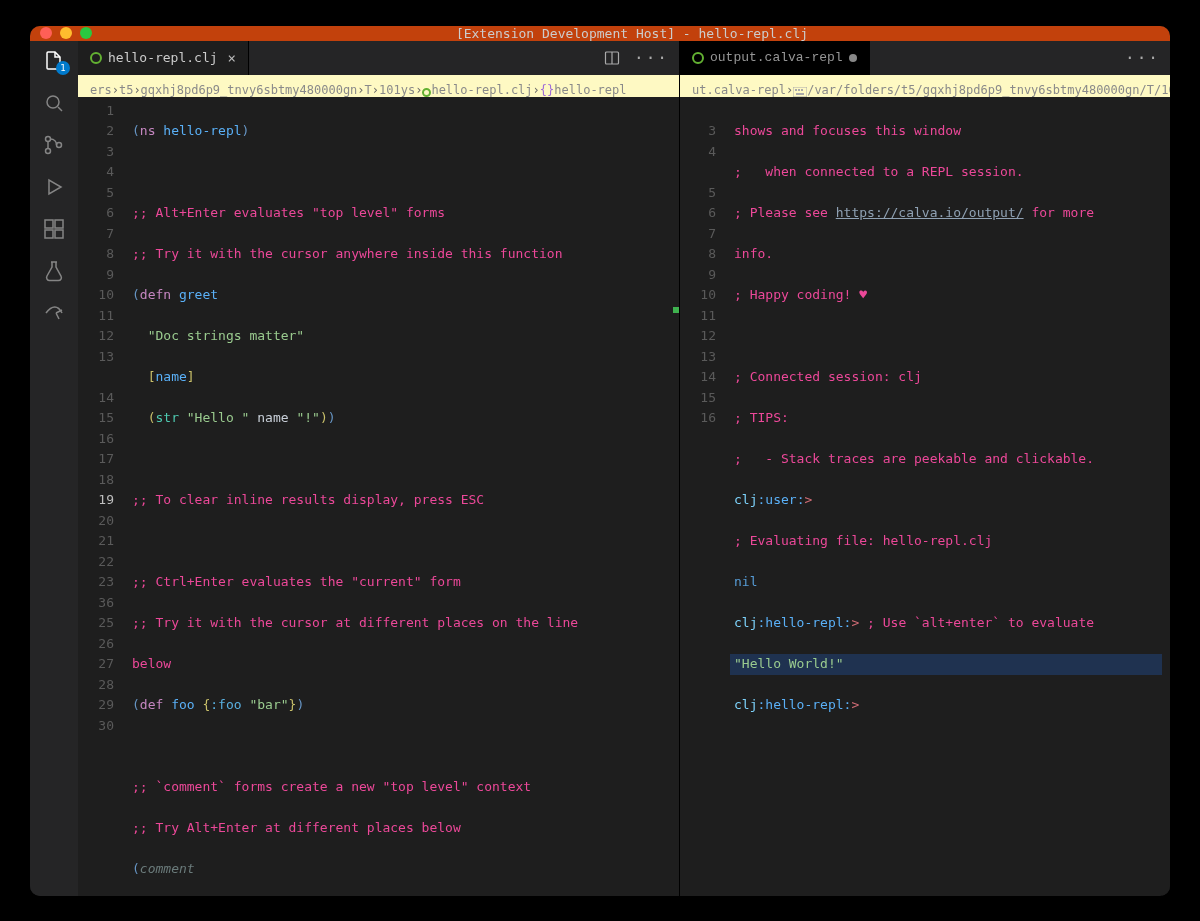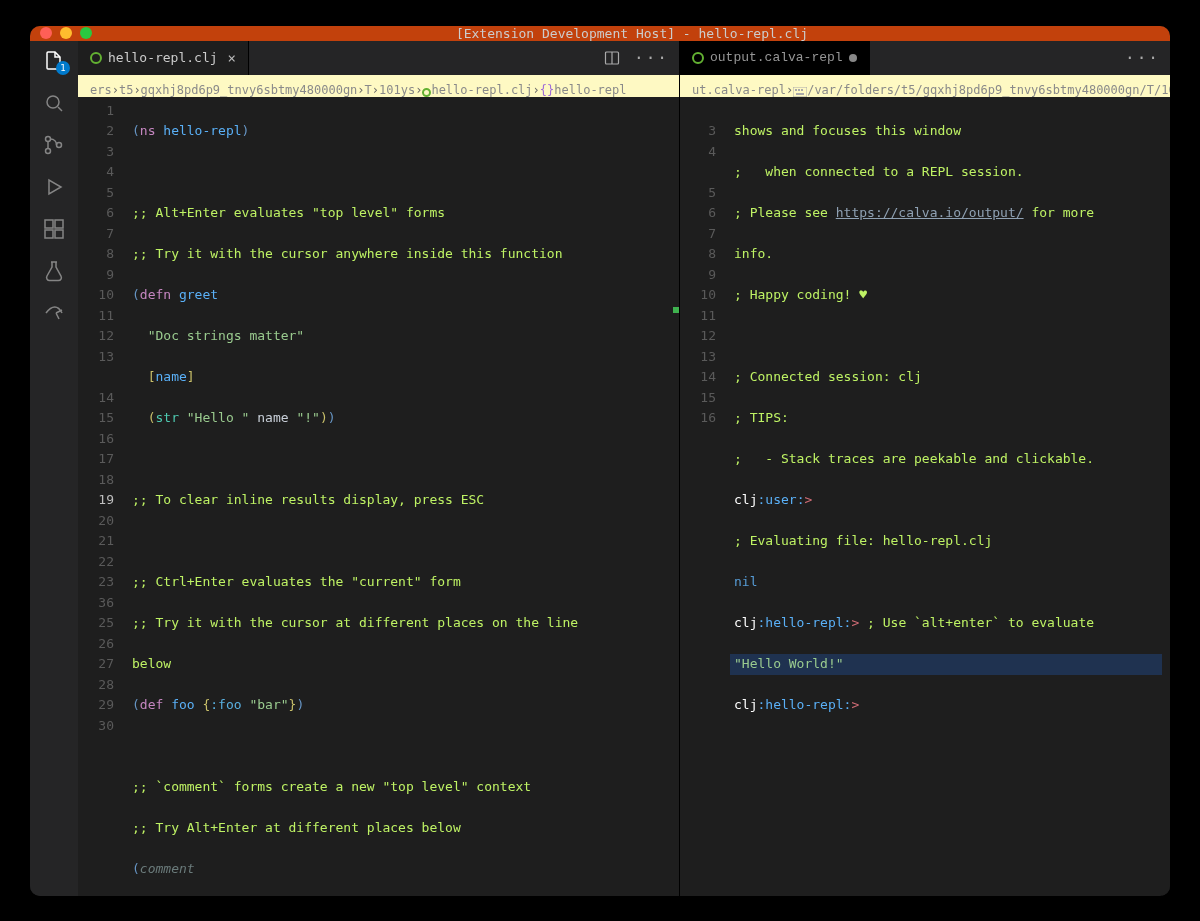--- a/index.html
+++ b/index.html
@@ -95,34 +95,34 @@
   .brace{color:#9e6bd8;}
   
   .codearea{ flex:1; display:flex; overflow:hidden; font-family:"SF Mono",Menlo,Consolas,monospace; font-size:13px; line-height:20.5px;}
   .gutter{ width:50px; text-align:right; color:#5a5a5a; padding:4px 14px 4px 0; user-select:none;}
   .gutter .ln{height:20.5px;}
   .gutter .curr{color:#bfbfbf;}
   .code{ flex:1; padding:4px 0; position:relative; white-space:pre; color:#b9bec6;}
   .line{height:20.5px; padding-left:4px;}
   .line.hl{ background:#1f3250;}
   
-  .c-comment{ color:#bef264;} 
+  .c-comment{ color:#ec4899;} 
   .c-comment-it{ color:#6a7a7a; font-style:italic;}
   .c-kw { color:#c586c0;} 
   .c-fn { color:#5ab0f7;} 
   .c-str{ color:#9acb8f;}
   .c-paren{ color:#6796c5;}
   .c-paren2{ color:#c9c06a;}
   .c-sym { color:#c9d0d9;}
   .c-key { color:#59b0e0;} 
   .c-ns  { color:#4ec9b0;}
   .c-blue{ color:#5ab0f7;}
   .c-link{ color:#8fa1b3; text-decoration:underline;}
   .c-nil{ color:#569cd6;}
-  .output-clj{color:#ffffff;}
+  .output-clj{color:#7dd3fc;}
   .output-ns{color:#5ab0f7;}
   .output-gt{color:#d06c75;}
   svg{display:block;}
   .repl-indicator{
     position:absolute; right:0; top: 210px; width:6px; height:6px; background:#3fb24f;
   }
   .minimap {
     width:8px; background:#1e1e1e;
   }
 </style>

